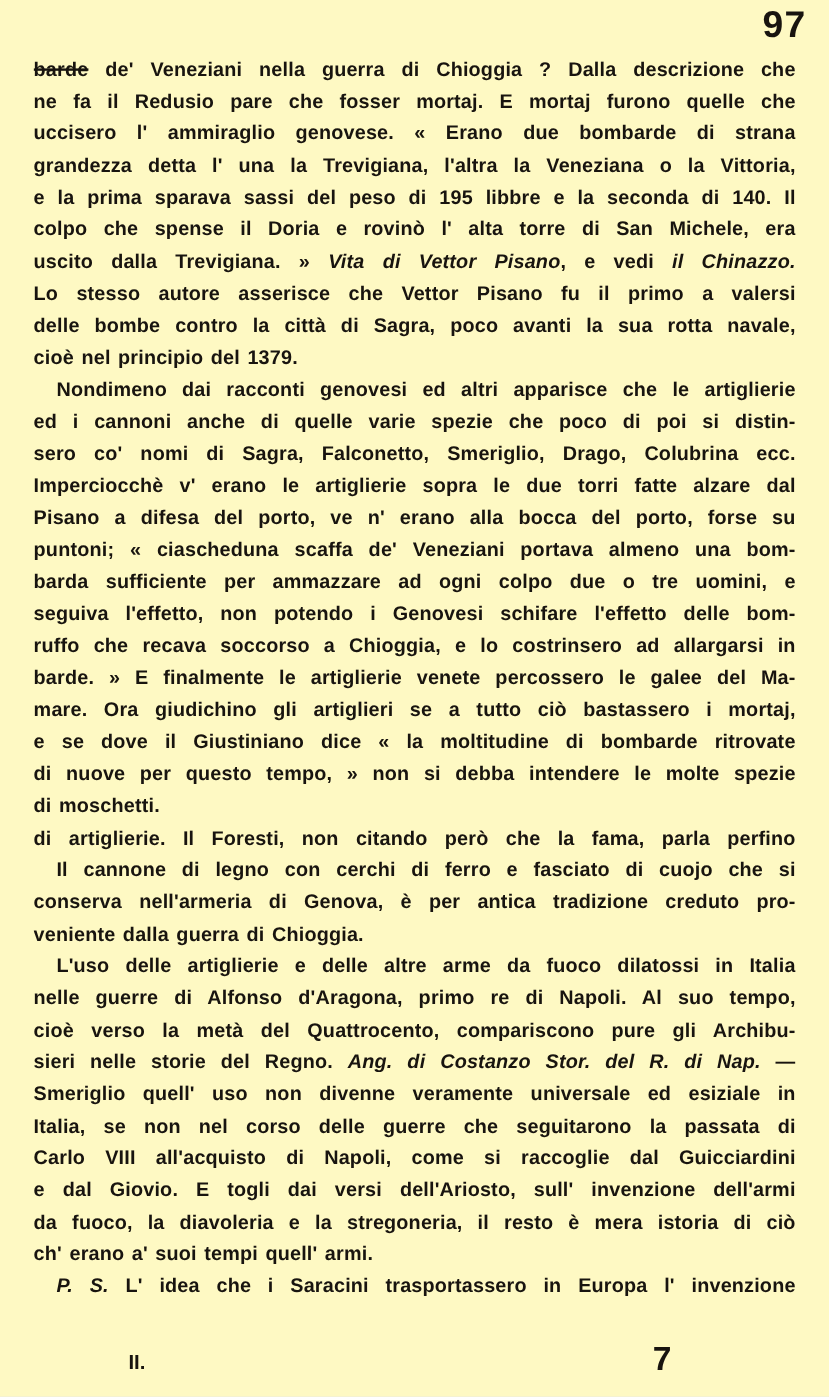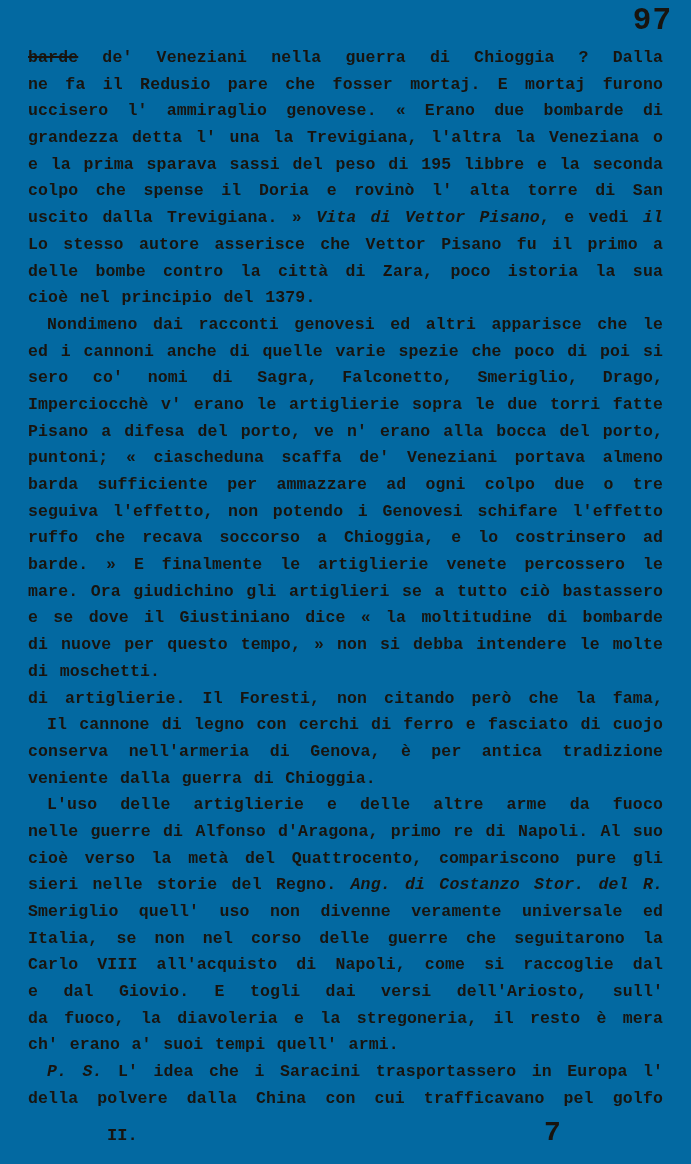--- a/index.html
+++ b/index.html
@@ -5,23 +5,23 @@
   html, body {
     margin: 0;
     padding: 0;
     background: #e8e8e6;
   }
   .page {
     position: relative;
     width: 691px;
     height: 1164px;
     margin: 0 auto;
-    background: #0369a1;
+    background: #fef9c3;
     overflow: hidden;
-    font-family: Liberation Mono, monospace;
+    font-family: Liberation Sans, sans-serif;
     color: #18140f;
   }
   .page-number {
     position: absolute;
     top: 3px;
     right: 19px;
     font-size: 31px;
     font-weight: 700;
     letter-spacing: 1px;
   }
@@ -71,21 +71,21 @@
 
   <div class="text-block">
       <div class="line"><span class="strike">barde</span><span> de' Veneziani nella guerra di Chioggia ? Dalla descrizione che</span></div>
       <div class="line"><span>ne fa il Redusio pare che fosser mortaj. E mortaj furono quelle che</span></div>
       <div class="line"><span>uccisero l' ammiraglio genovese. « Erano due bombarde di strana</span></div>
       <div class="line"><span>grandezza detta l' una la Trevigiana, l'altra la Veneziana o la Vittoria,</span></div>
       <div class="line"><span>e la prima sparava sassi del peso di 195 libbre e la seconda di 140. Il</span></div>
       <div class="line"><span>colpo che spense il Doria e rovinò l' alta torre di San Michele, era</span></div>
       <div class="line"><span>uscito dalla Trevigiana. » </span><span class="italic">Vita di Vettor Pisano</span><span>, e vedi </span><span class="italic">il Chinazzo.</span></div>
       <div class="line"><span>Lo stesso autore asserisce che Vettor Pisano fu il primo a valersi</span></div>
-      <div class="line"><span>delle bombe contro la città di Zara, poco istoria la sua rotta navale,</span></div>
+      <div class="line"><span>delle bombe contro la città di Sagra, poco avanti la sua rotta navale,</span></div>
       <div class="line last"><span>cioè nel principio del 1379.</span></div>
       <div class="line indent"><span>Nondimeno dai racconti genovesi ed altri apparisce che le artiglierie</span></div>
       <div class="line"><span>ed i cannoni anche di quelle varie spezie che poco di poi si distin-</span></div>
       <div class="line"><span>sero co' nomi di Sagra, Falconetto, Smeriglio, Drago, Colubrina ecc.</span></div>
       <div class="line"><span>Imperciocchè v' erano le artiglierie sopra le due torri fatte alzare dal</span></div>
       <div class="line"><span>Pisano a difesa del porto, ve n' erano alla bocca del porto, forse su</span></div>
       <div class="line"><span>puntoni; « ciascheduna scaffa de' Veneziani portava almeno una bom-</span></div>
       <div class="line"><span>barda sufficiente per ammazzare ad ogni colpo due o tre uomini, e</span></div>
       <div class="line"><span>seguiva l'effetto, non potendo i Genovesi schifare l'effetto delle bom-</span></div>
       <div class="line"><span>ruffo che recava soccorso a Chioggia, e lo costrinsero ad allargarsi in</span></div>
@@ -102,19 +102,18 @@
       <div class="line"><span>nelle guerre di Alfonso d'Aragona, primo re di Napoli. Al suo tempo,</span></div>
       <div class="line"><span>cioè verso la metà del Quattrocento, compariscono pure gli Archibu-</span></div>
       <div class="line"><span>sieri nelle storie del Regno. </span><span class="italic">Ang. di Costanzo Stor. del R. di Nap.</span><span> —</span></div>
       <div class="line"><span>Smeriglio quell' uso non divenne veramente universale ed esiziale in</span></div>
       <div class="line"><span>Italia, se non nel corso delle guerre che seguitarono la passata di</span></div>
       <div class="line"><span>Carlo VIII all'acquisto di Napoli, come si raccoglie dal Guicciardini</span></div>
       <div class="line"><span>e dal Giovio. E togli dai versi dell'Ariosto, sull' invenzione dell'armi</span></div>
       <div class="line"><span>da fuoco, la diavoleria e la stregoneria, il resto è mera istoria di ciò</span></div>
       <div class="line last"><span>ch' erano a' suoi tempi quell' armi.</span></div>
       <div class="line indent"><span class="italic">P. S.</span><span> L' idea che i Saracini trasportassero in Europa l' invenzione</span></div>
-      <div class="line"><span>della polvere dalla China con cui trafficavano pel golfo Arabico ed il</span></div>
     </div>
 
   <div class="footer-volume">II.</div>
 
   <div class="footer-signature">7</div>
 </div>
 
 </body></html>

